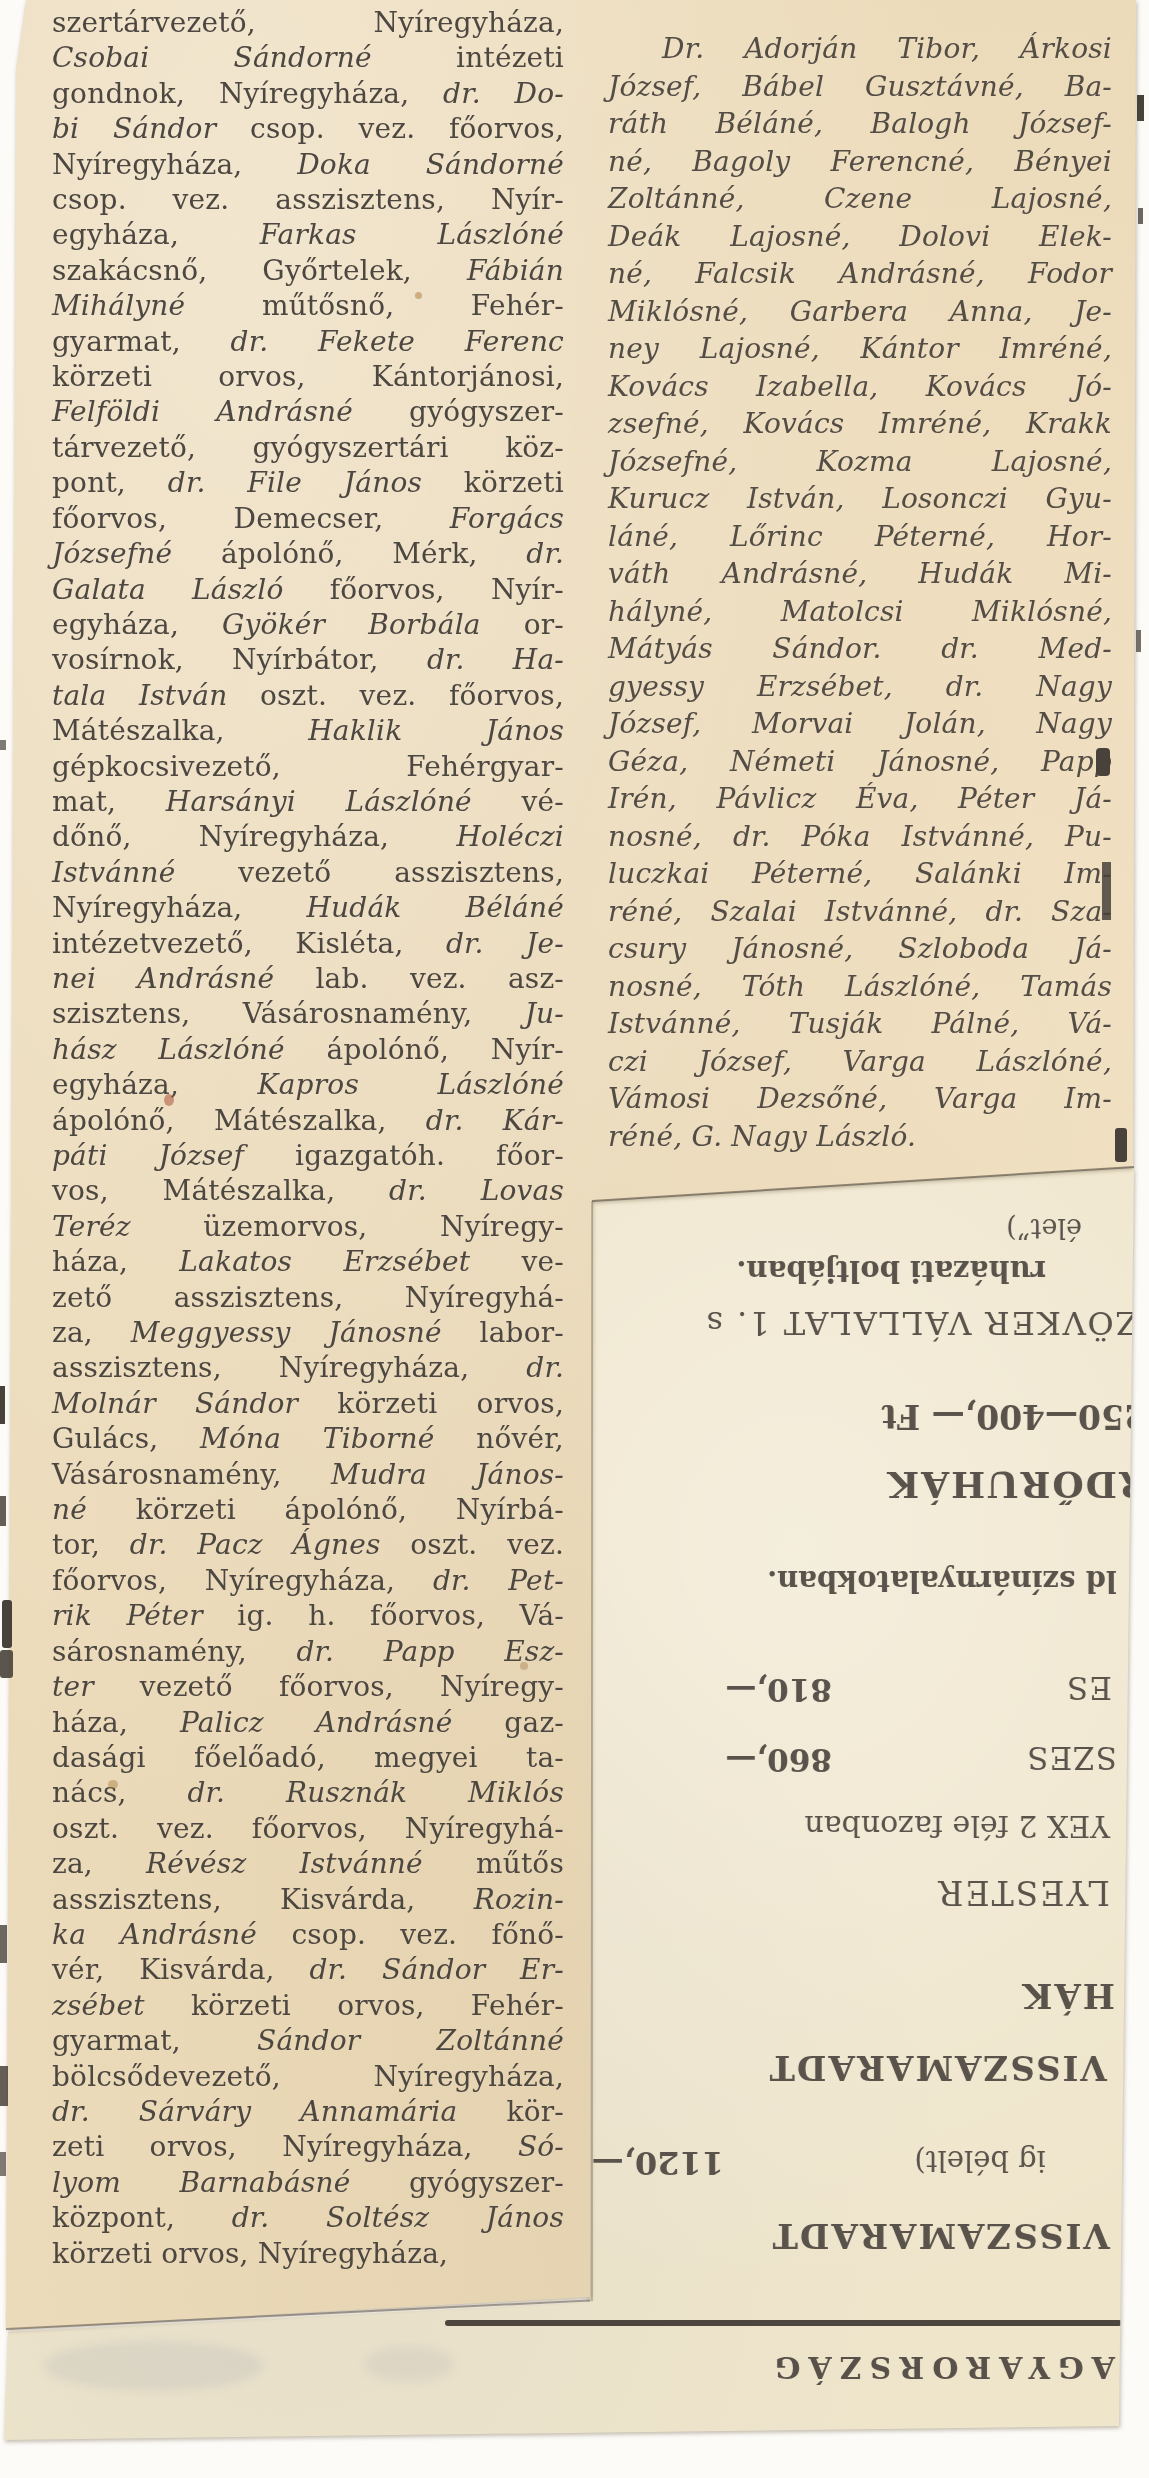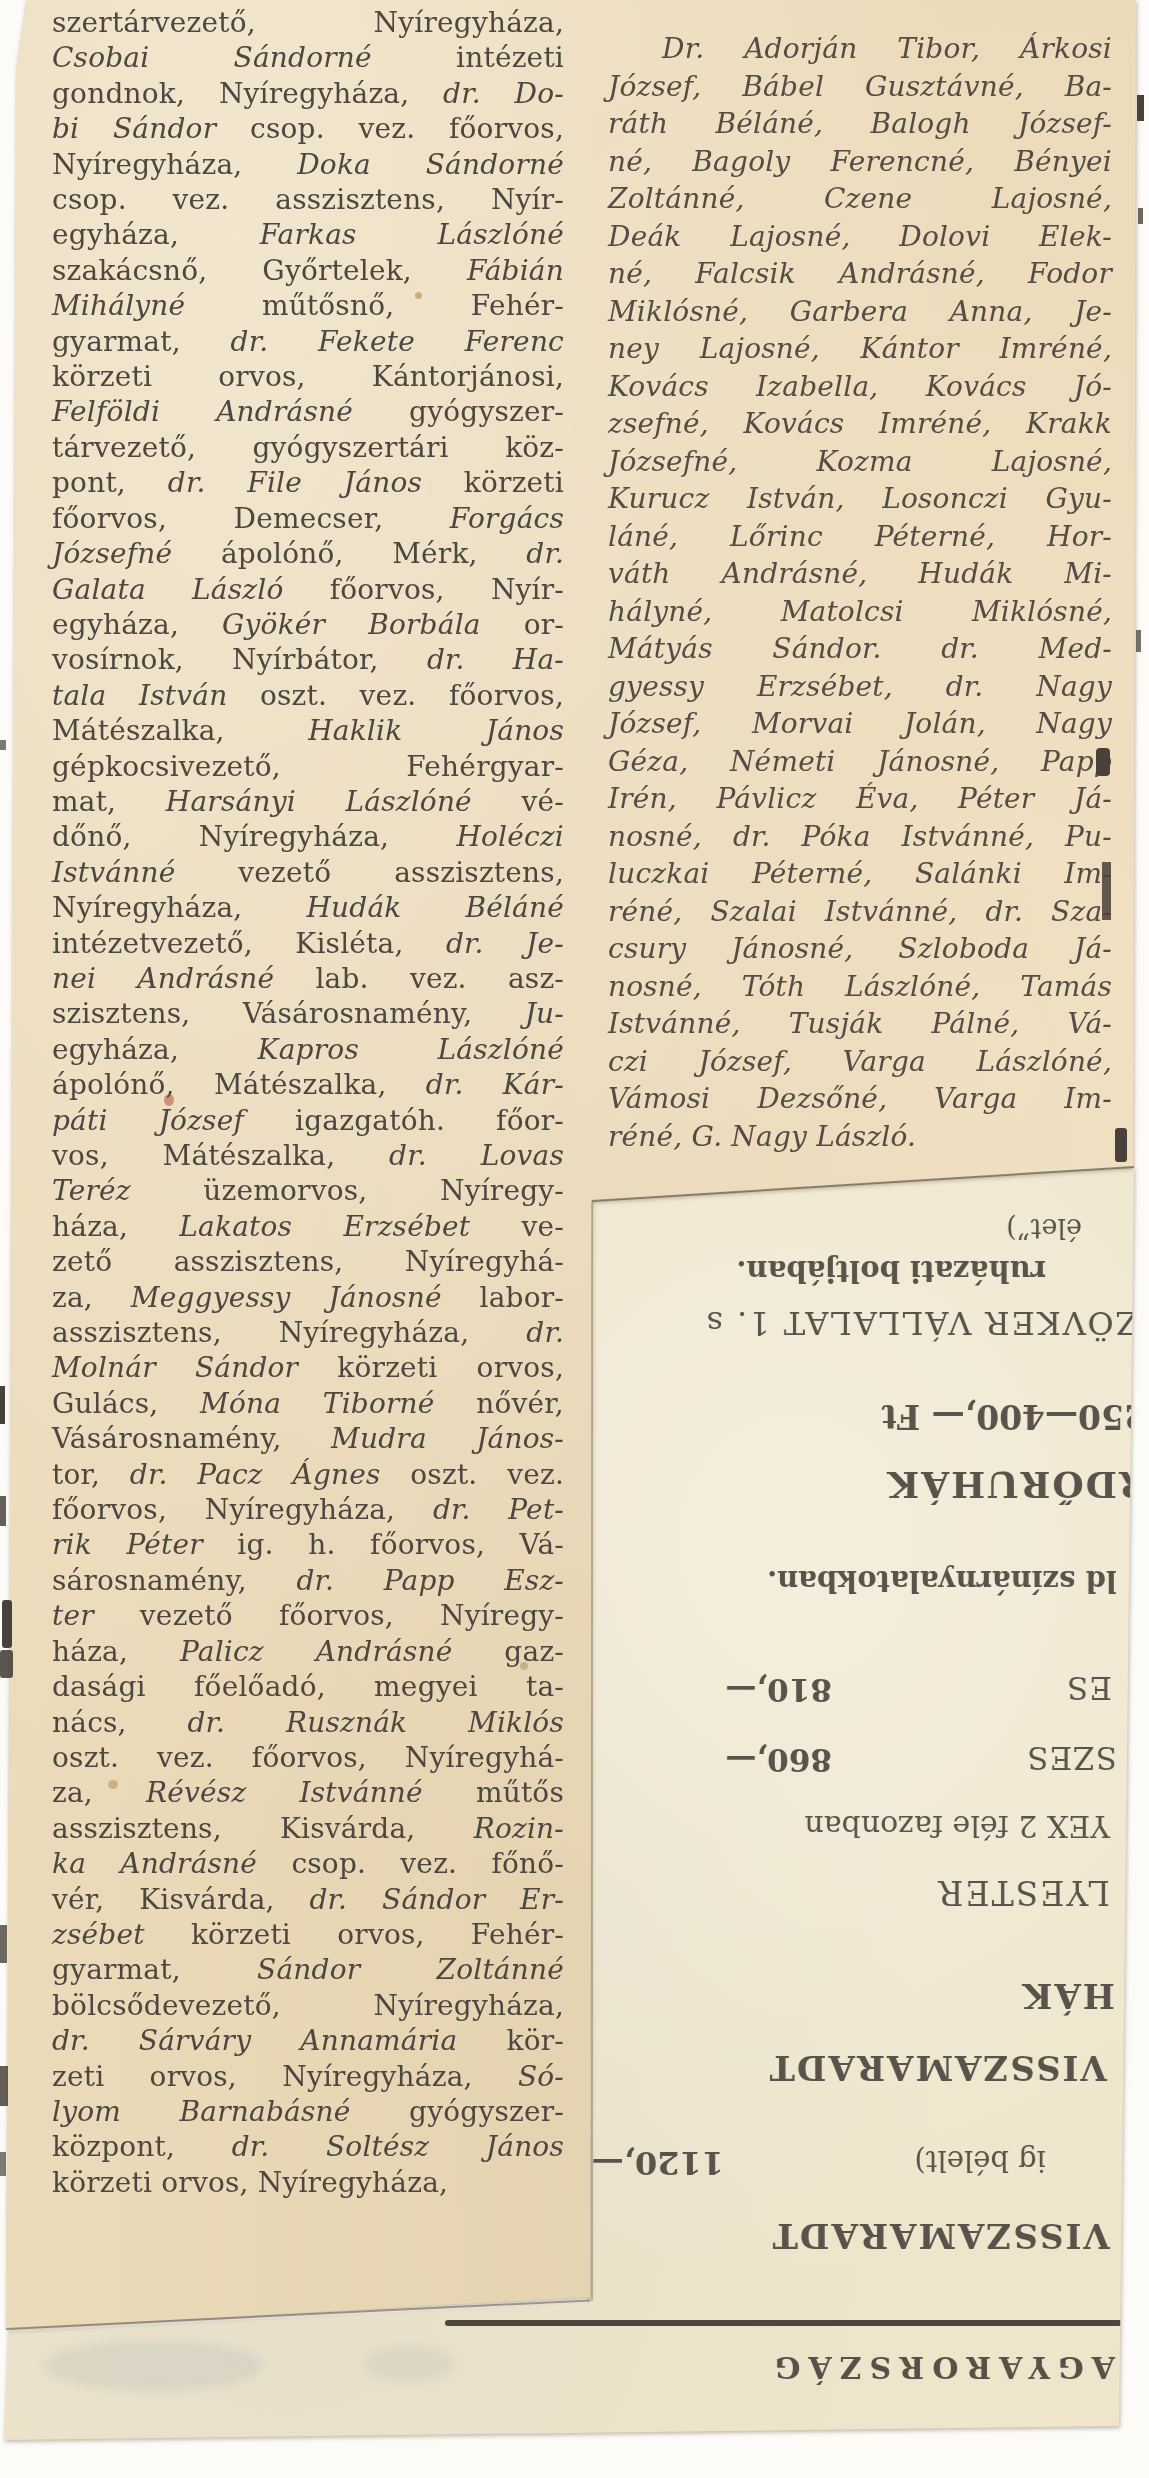--- a/index.html
+++ b/index.html
@@ -131,32 +131,34 @@
           <div class="tl"><span class="em">tala István</span><span> oszt. vez. főorvos,</span></div>
           <div class="tl"><span>Mátészalka, </span><span class="em">Haklik János</span></div>
           <div class="tl"><span>gépkocsivezető, Fehérgyar-</span></div>
           <div class="tl"><span>mat, </span><span class="em">Harsányi Lászlóné</span><span> vé-</span></div>
           <div class="tl"><span>dőnő, Nyíregyháza, </span><span class="em">Holéczi</span></div>
           <div class="tl"><span class="em">Istvánné</span><span> vezető asszisztens,</span></div>
           <div class="tl"><span>Nyíregyháza, </span><span class="em">Hudák Béláné</span></div>
           <div class="tl"><span>intézetvezető, Kisléta, </span><span class="em">dr. Je-</span></div>
           <div class="tl"><span class="em">nei Andrásné</span><span> lab. vez. asz-</span></div>
           <div class="tl"><span>szisztens, Vásárosnamény, </span><span class="em">Ju-</span></div>
+          <div class="tl"><span class="em">hász Lászlóné</span><span> ápolónő, Nyír-</span></div>
           <div class="tl"><span>egyháza, </span><span class="em">Kapros Lászlóné</span></div>
           <div class="tl"><span>ápolónő, Mátészalka, </span><span class="em">dr. Kár-</span></div>
           <div class="tl"><span class="em">páti József</span><span> igazgatóh. főor-</span></div>
           <div class="tl"><span>vos, Mátészalka, </span><span class="em">dr. Lovas</span></div>
           <div class="tl"><span class="em">Teréz</span><span> üzemorvos, Nyíregy-</span></div>
           <div class="tl"><span>háza, </span><span class="em">Lakatos Erzsébet</span><span> ve-</span></div>
           <div class="tl"><span>zető asszisztens, Nyíregyhá-</span></div>
           <div class="tl"><span>za, </span><span class="em">Meggyessy Jánosné</span><span> labor-</span></div>
           <div class="tl"><span>asszisztens, Nyíregyháza, </span><span class="em">dr.</span></div>
           <div class="tl"><span class="em">Molnár Sándor</span><span> körzeti orvos,</span></div>
           <div class="tl"><span>Gulács, </span><span class="em">Móna Tiborné</span><span> nővér,</span></div>
           <div class="tl"><span>Vásárosnamény, </span><span class="em">Mudra János-</span></div>
+          <div class="tl"><span class="em">né</span><span> körzeti ápolónő, Nyírbá-</span></div>
           <div class="tl"><span>tor, </span><span class="em">dr. Pacz Ágnes</span><span> oszt. vez.</span></div>
           <div class="tl"><span>főorvos, Nyíregyháza, </span><span class="em">dr. Pet-</span></div>
           <div class="tl"><span class="em">rik Péter</span><span> ig. h. főorvos, Vá-</span></div>
           <div class="tl"><span>sárosnamény, </span><span class="em">dr. Papp Esz-</span></div>
           <div class="tl"><span class="em">ter</span><span> vezető főorvos, Nyíregy-</span></div>
           <div class="tl"><span>háza, </span><span class="em">Palicz Andrásné</span><span> gaz-</span></div>
           <div class="tl"><span>dasági főelőadó, megyei ta-</span></div>
           <div class="tl"><span>nács, </span><span class="em">dr. Rusznák Miklós</span></div>
           <div class="tl"><span>oszt. vez. főorvos, Nyíregyhá-</span></div>
           <div class="tl"><span>za, </span><span class="em">Révész Istvánné</span><span> műtős</span></div>

